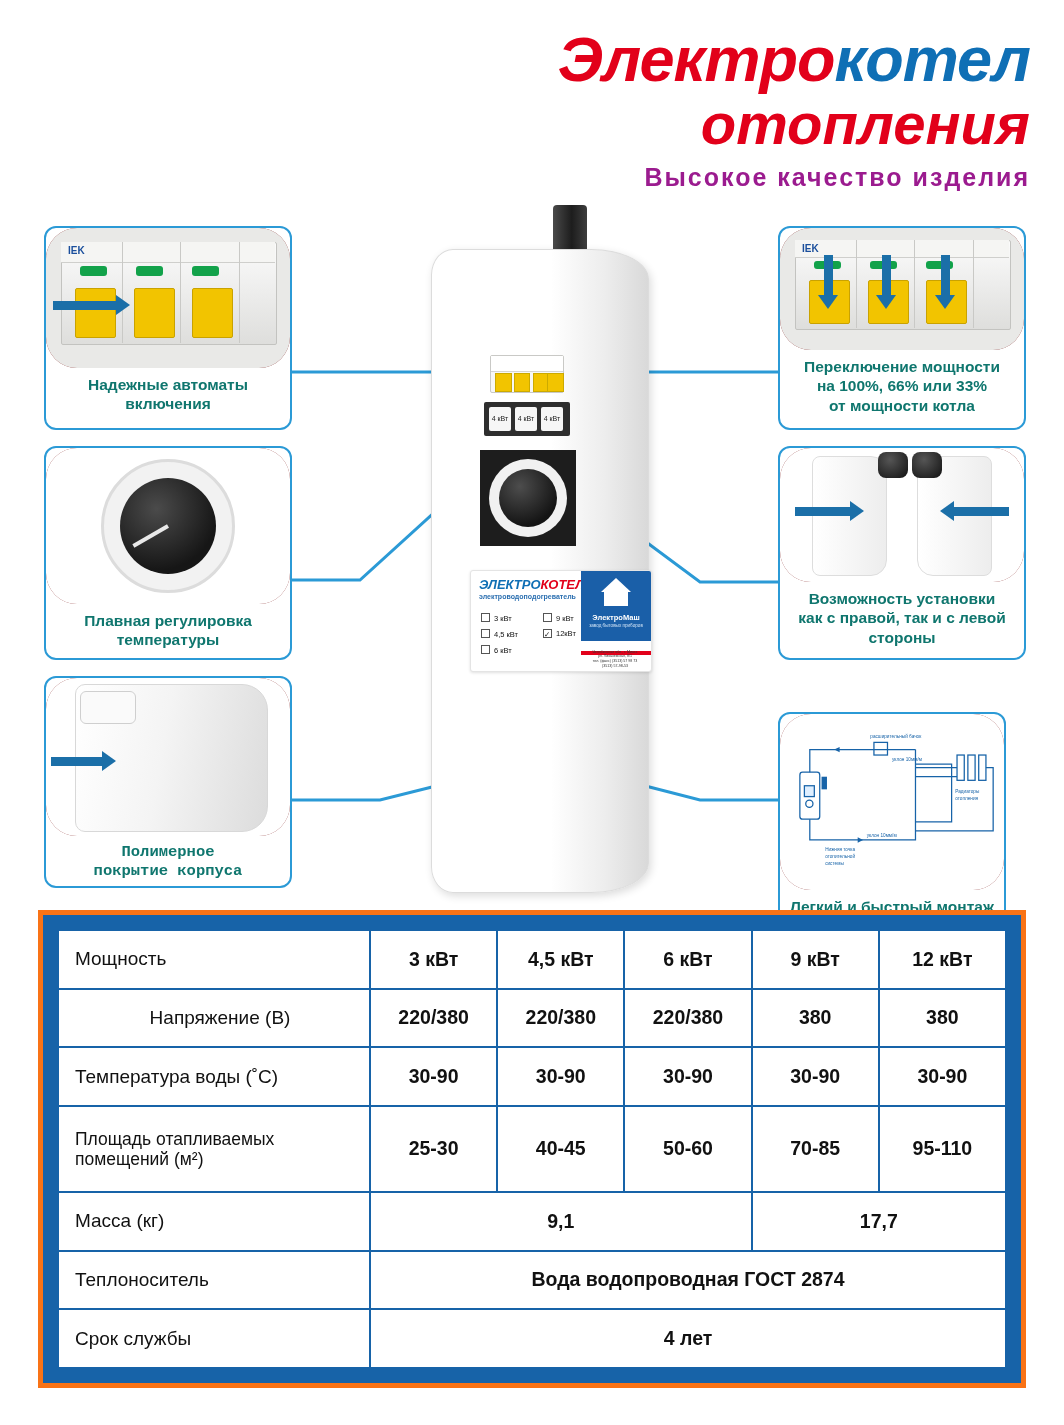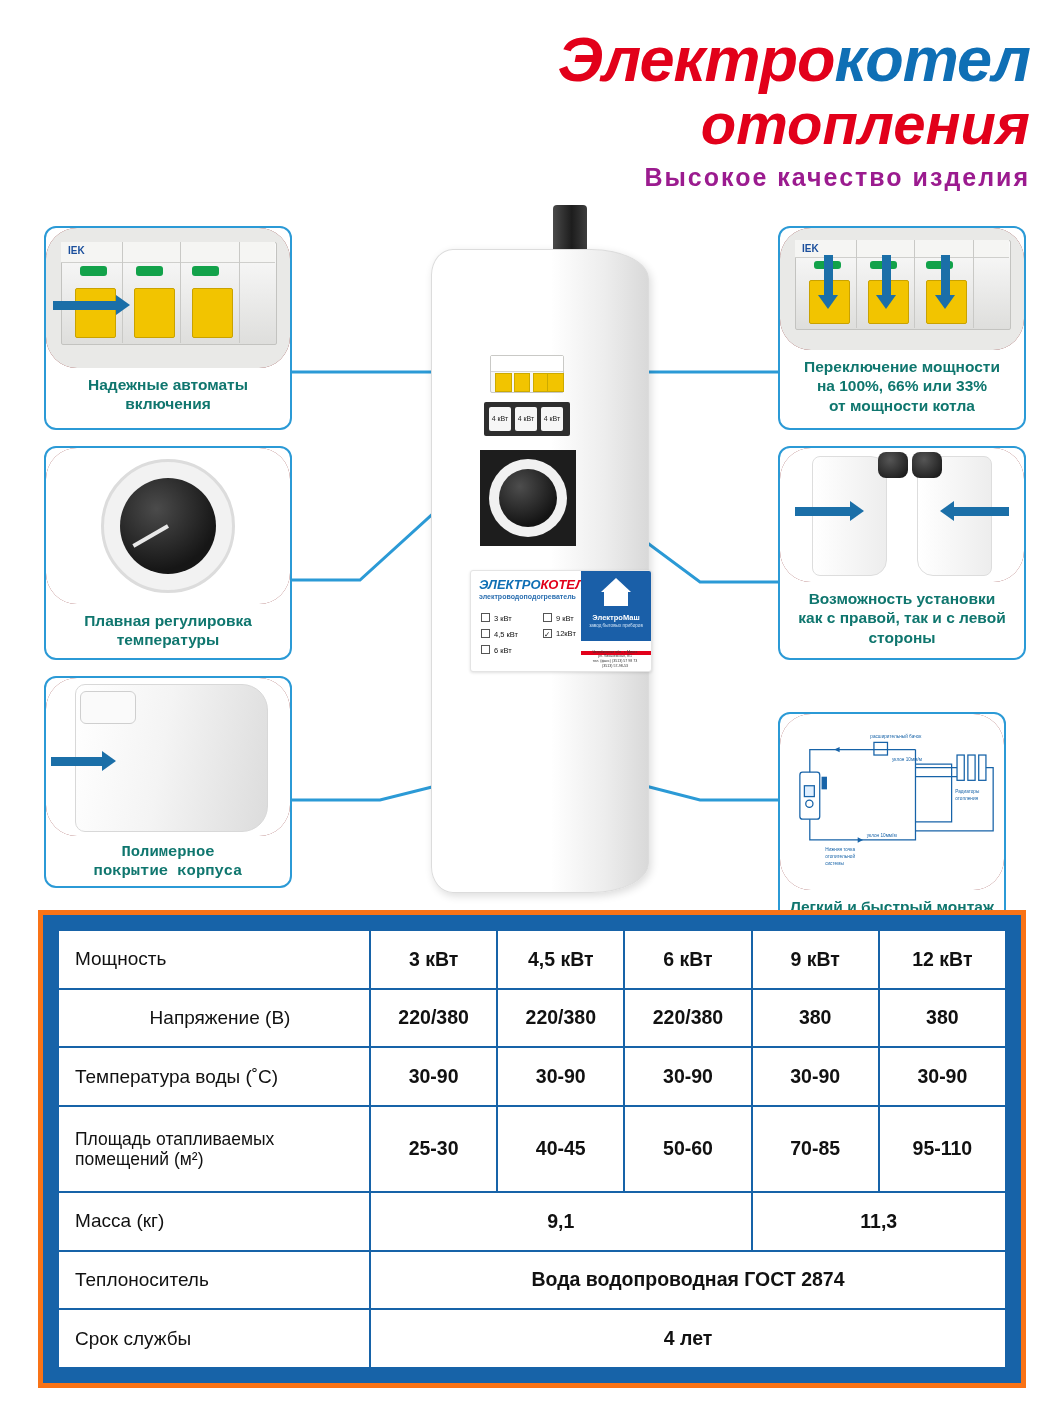--- a/index.html
+++ b/index.html
@@ -520,21 +520,21 @@
           <td class="rowhead small" style="width: 290px;">Площадь отапливаемых помещений (м²)</td>
           <td>25-30</td>
           <td>40-45</td>
           <td>50-60</td>
           <td>70-85</td>
           <td>95-110</td>
         </tr>
         <tr>
           <td class="rowhead" style="width: 290px;">Масса (кг)</td>
           <td colspan="3">9,1</td>
-          <td colspan="2">11,3</td>
+          <td colspan="2">17,7</td>
         </tr>
         <tr>
           <td class="rowhead" style="width: 290px;">Теплоноситель</td>
           <td colspan="5">Вода водопроводная ГОСТ 2874</td>
         </tr>
         <tr>
           <td class="rowhead" style="width: 290px;">Срок службы</td>
           <td colspan="5">4 лет</td>
         </tr>
       </tbody>

